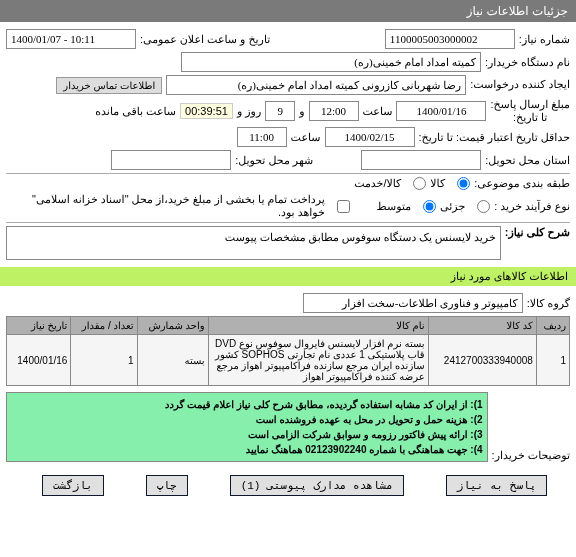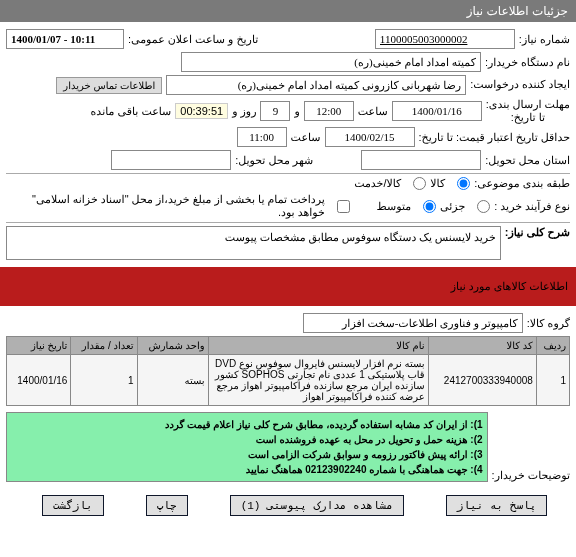--- a/index.html
+++ b/index.html
@@ -10,58 +10,58 @@
 .label { white-space: nowrap; font-size: 11px; }
 .label-bold { font-weight: bold; }
 .input-box { border: 1px solid #888; background: #fff; padding: 2px 4px; font-size: 11px; font-family: Tahoma; height: 20px; }
 .input-left { text-align: left; direction: ltr; }
 .input-center { text-align: center; }
 .contact-btn { background: #ddd; border: 1px solid #999; padding: 2px 6px; font-size: 10px; cursor: pointer; }
 .radio-row { display: flex; align-items: center; gap: 4px; }
 .radio-label { display: inline-flex; align-items: center; gap: 12px; font-size: 11px; }
 .line-divider { border-top: 1px solid #aaa; margin: 2px 0; }
 .big-desc { border: 1px solid #888; width: 500px; height: 34px; padding: 4px; font-size: 11px; font-family: Tahoma; resize: none; }
-.subheader { background: #b91c1c; padding: 13px 8px; font-size: 11px; font-weight: normal; }
+.subheader { background: #bef264; padding: 3px 8px; font-size: 11px; font-weight: normal; }
 .table { width: 100%; border-collapse: collapse; font-size: 10px; }
 .table th, .table td { border: 1px solid #888; padding: 3px; text-align: right; }
 .table th { background: #b0b0b0; color: #000; font-weight: normal; }
 .table td { background: #f5f5f5; }
 .desc-box { border: 1px solid #888; padding: 4px; font-size: 10px; line-height: 1.5; background: #86efac; font-weight: bold; }
 .footer-row { display: flex; justify-content: flex-end; gap: 6px; padding: 6px; }
 .btn { border: 1px solid #0f172a; background: #e0e0e0; padding: 3px 10px; font-size: 11px; cursor: pointer; font-family: Liberation Mono, monospace; margin-left: 36px; }
 .timer { direction: ltr; display: inline-block; border: 1px solid #ccc; padding: 1px 4px; background: #fffde0; }
 .two-line-label { display: inline-block; line-height: 1.2; text-align: center; }
 </style>
 </head>
 <body>
 
 <div class="header-bar">جزئیات اطلاعات نیاز</div>
 
 <div class="section">
   <div class="row">
     <span class="label">شماره نیاز:</span>
-    <input class="input-box input-left" style="width: 140px; text-decoration: underline;" readonly="" value="1100005003000002">
+    <input class="input-box input-left" style="width: 130px;" readonly="" value="1100005003000002">
     <span style="flex:1"></span>
     <span class="label">تاریخ و ساعت اعلان عمومی:</span>
-    <input class="input-box input-left" style="width: 118px; font-weight: bold;" readonly="" value="1400/01/07 - 10:11">
+    <input class="input-box input-left" style="width: 130px;" readonly="" value="1400/01/07 - 10:11">
   </div>
 
   <div class="row">
     <span class="label">نام دستگاه خریدار:</span>
     <input class="input-box" style="width: 300px;" readonly="" value="کمیته امداد امام خمینی(ره)">
   </div>
 
   <div class="row">
     <span class="label two-line-label">ایجاد کننده درخواست:</span>
     <input class="input-box" style="width: 300px;" readonly="" value="رضا شهربانی کازرونی کمیته امداد امام خمینی(ره)">
     <button class="contact-btn">اطلاعات تماس خریدار</button>
   </div>
 
   <div class="row">
-    <span class="label two-line-label"><span>مهلت ارسال بندی:</span><br><span>تا تاریخ:</span></span>
+    <span class="label two-line-label"><span>مبلغ ارسال پاسخ:</span><br><span>تا تاریخ:</span></span>
     <input class="input-box input-center" style="width: 90px;" readonly="" value="1400/01/16">
     <span class="label">ساعت</span>
     <input class="input-box input-center" style="width: 50px;" readonly="" value="12:00">
     <span class="label">و</span>
     <input class="input-box input-center" style="width: 30px;" readonly="" value="9">
     <span class="label">روز و</span>
     <span class="timer">00:39:51</span>
     <span class="label">ساعت باقی مانده</span>
   </div>
 

